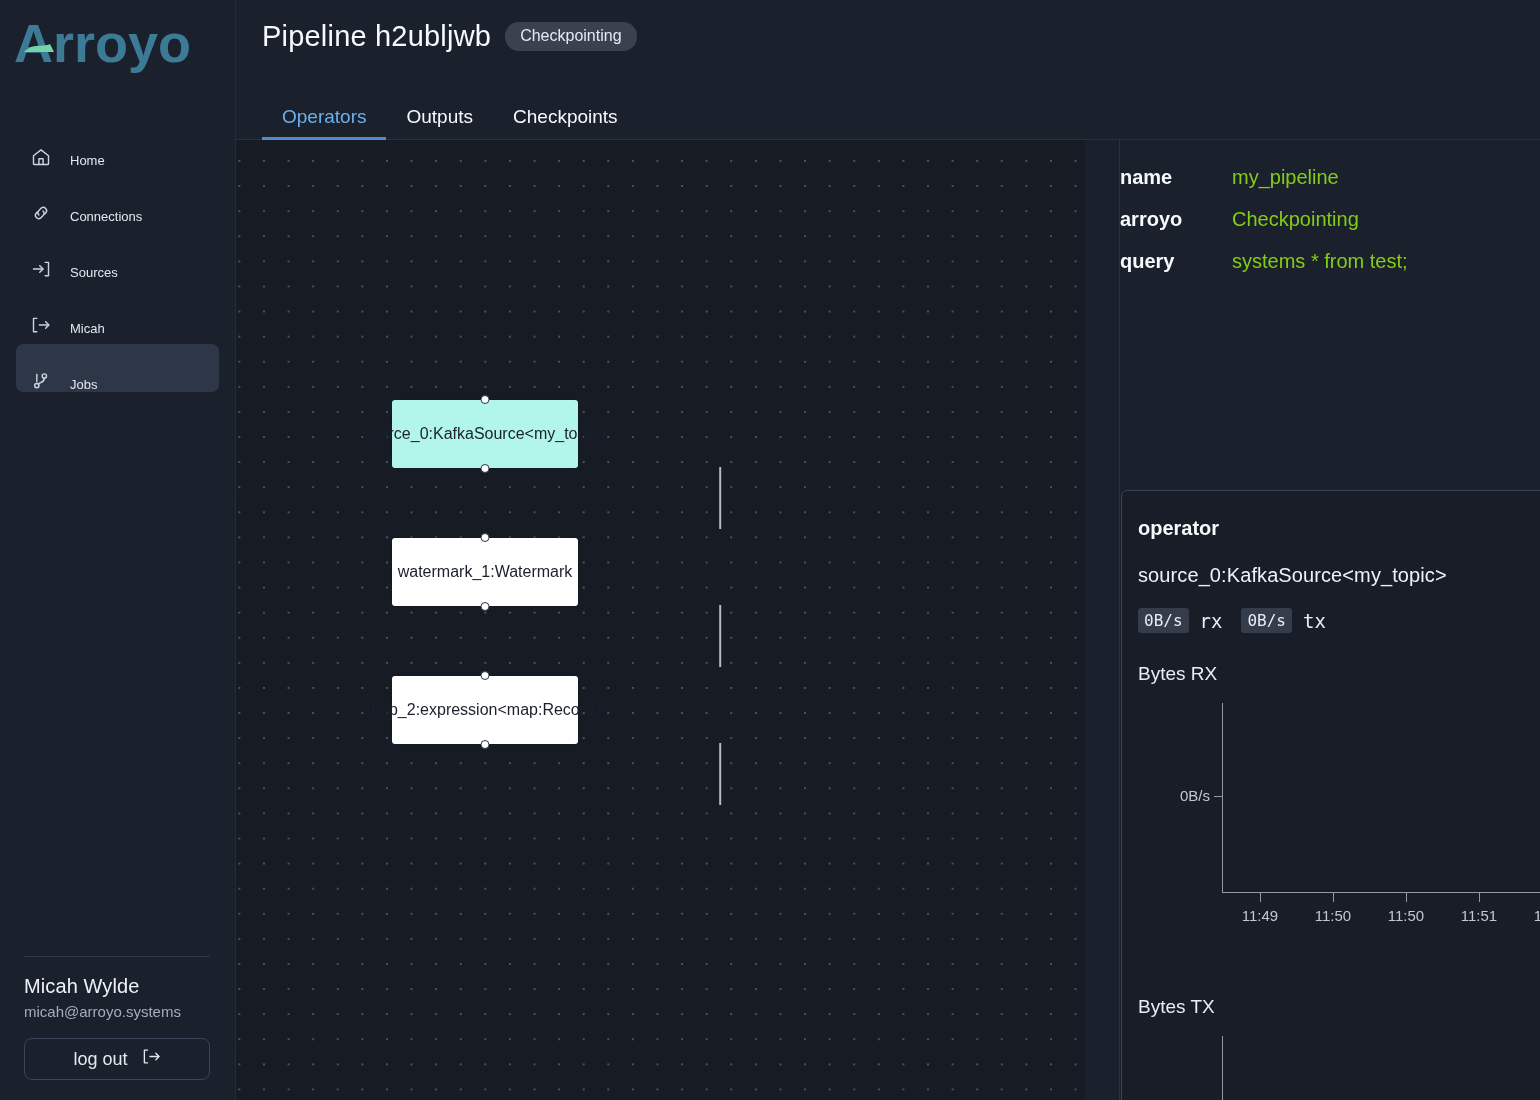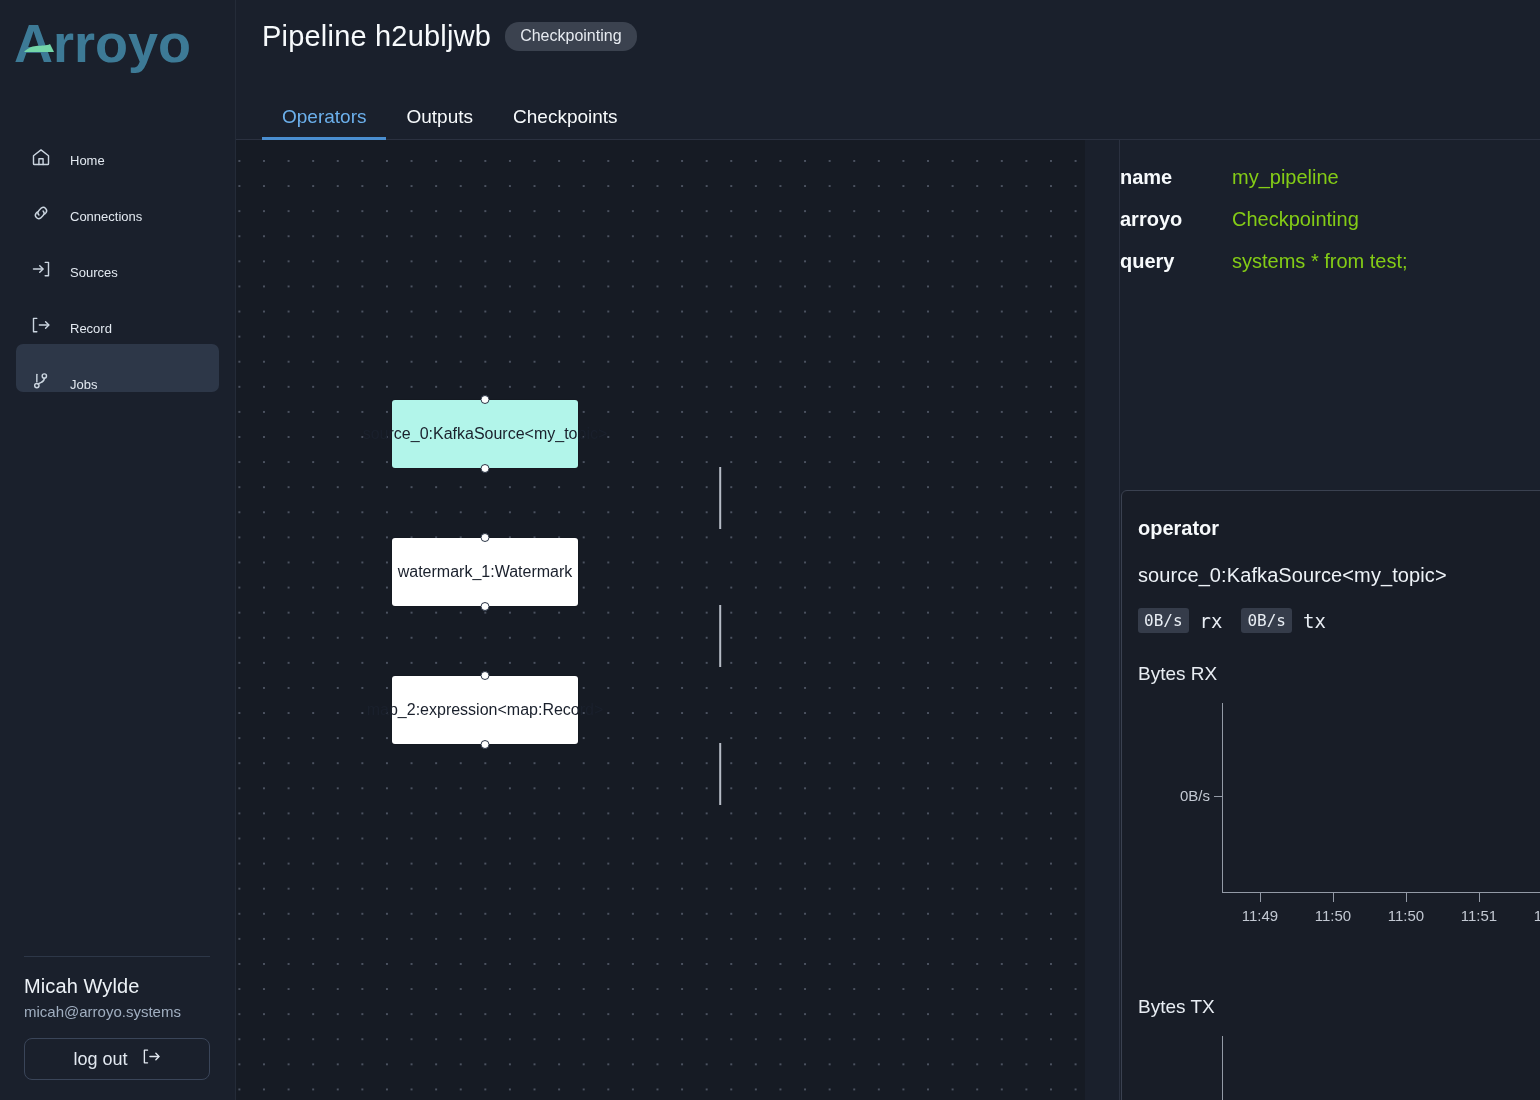--- a/index.html
+++ b/index.html
@@ -210,21 +210,21 @@
       </div>
 
       <div class="nav-item">
         <span class="nav-icon">
           <svg width="20" height="20" viewBox="0 0 24 24" fill="none" stroke="#cbd5e0" stroke-width="1.7" stroke-linecap="round" stroke-linejoin="round">
             <path d="M10 12 H21"></path>
             <path d="M17.5 8 L21.5 12 L17.5 16"></path>
             <path d="M7 4 H3 V20 H7"></path>
           </svg>
         </span>
-        <span>Record</span>
+        <span>Micah</span>
       </div>
 
       <div class="nav-item active">
         <span class="nav-icon">
           <svg width="20" height="20" viewBox="0 0 24 24" fill="none" stroke="#cbd5e0" stroke-width="1.7" stroke-linecap="round" stroke-linejoin="round">
             <path d="M7 4 V13"></path>
             <circle cx="7" cy="17.5" r="2.6"></circle>
             <circle cx="16" cy="6" r="2.6"></circle>
             <path d="M16 8.6 c0 5.4 -4.5 4.6 -7.6 7.2"></path>
           </svg>

